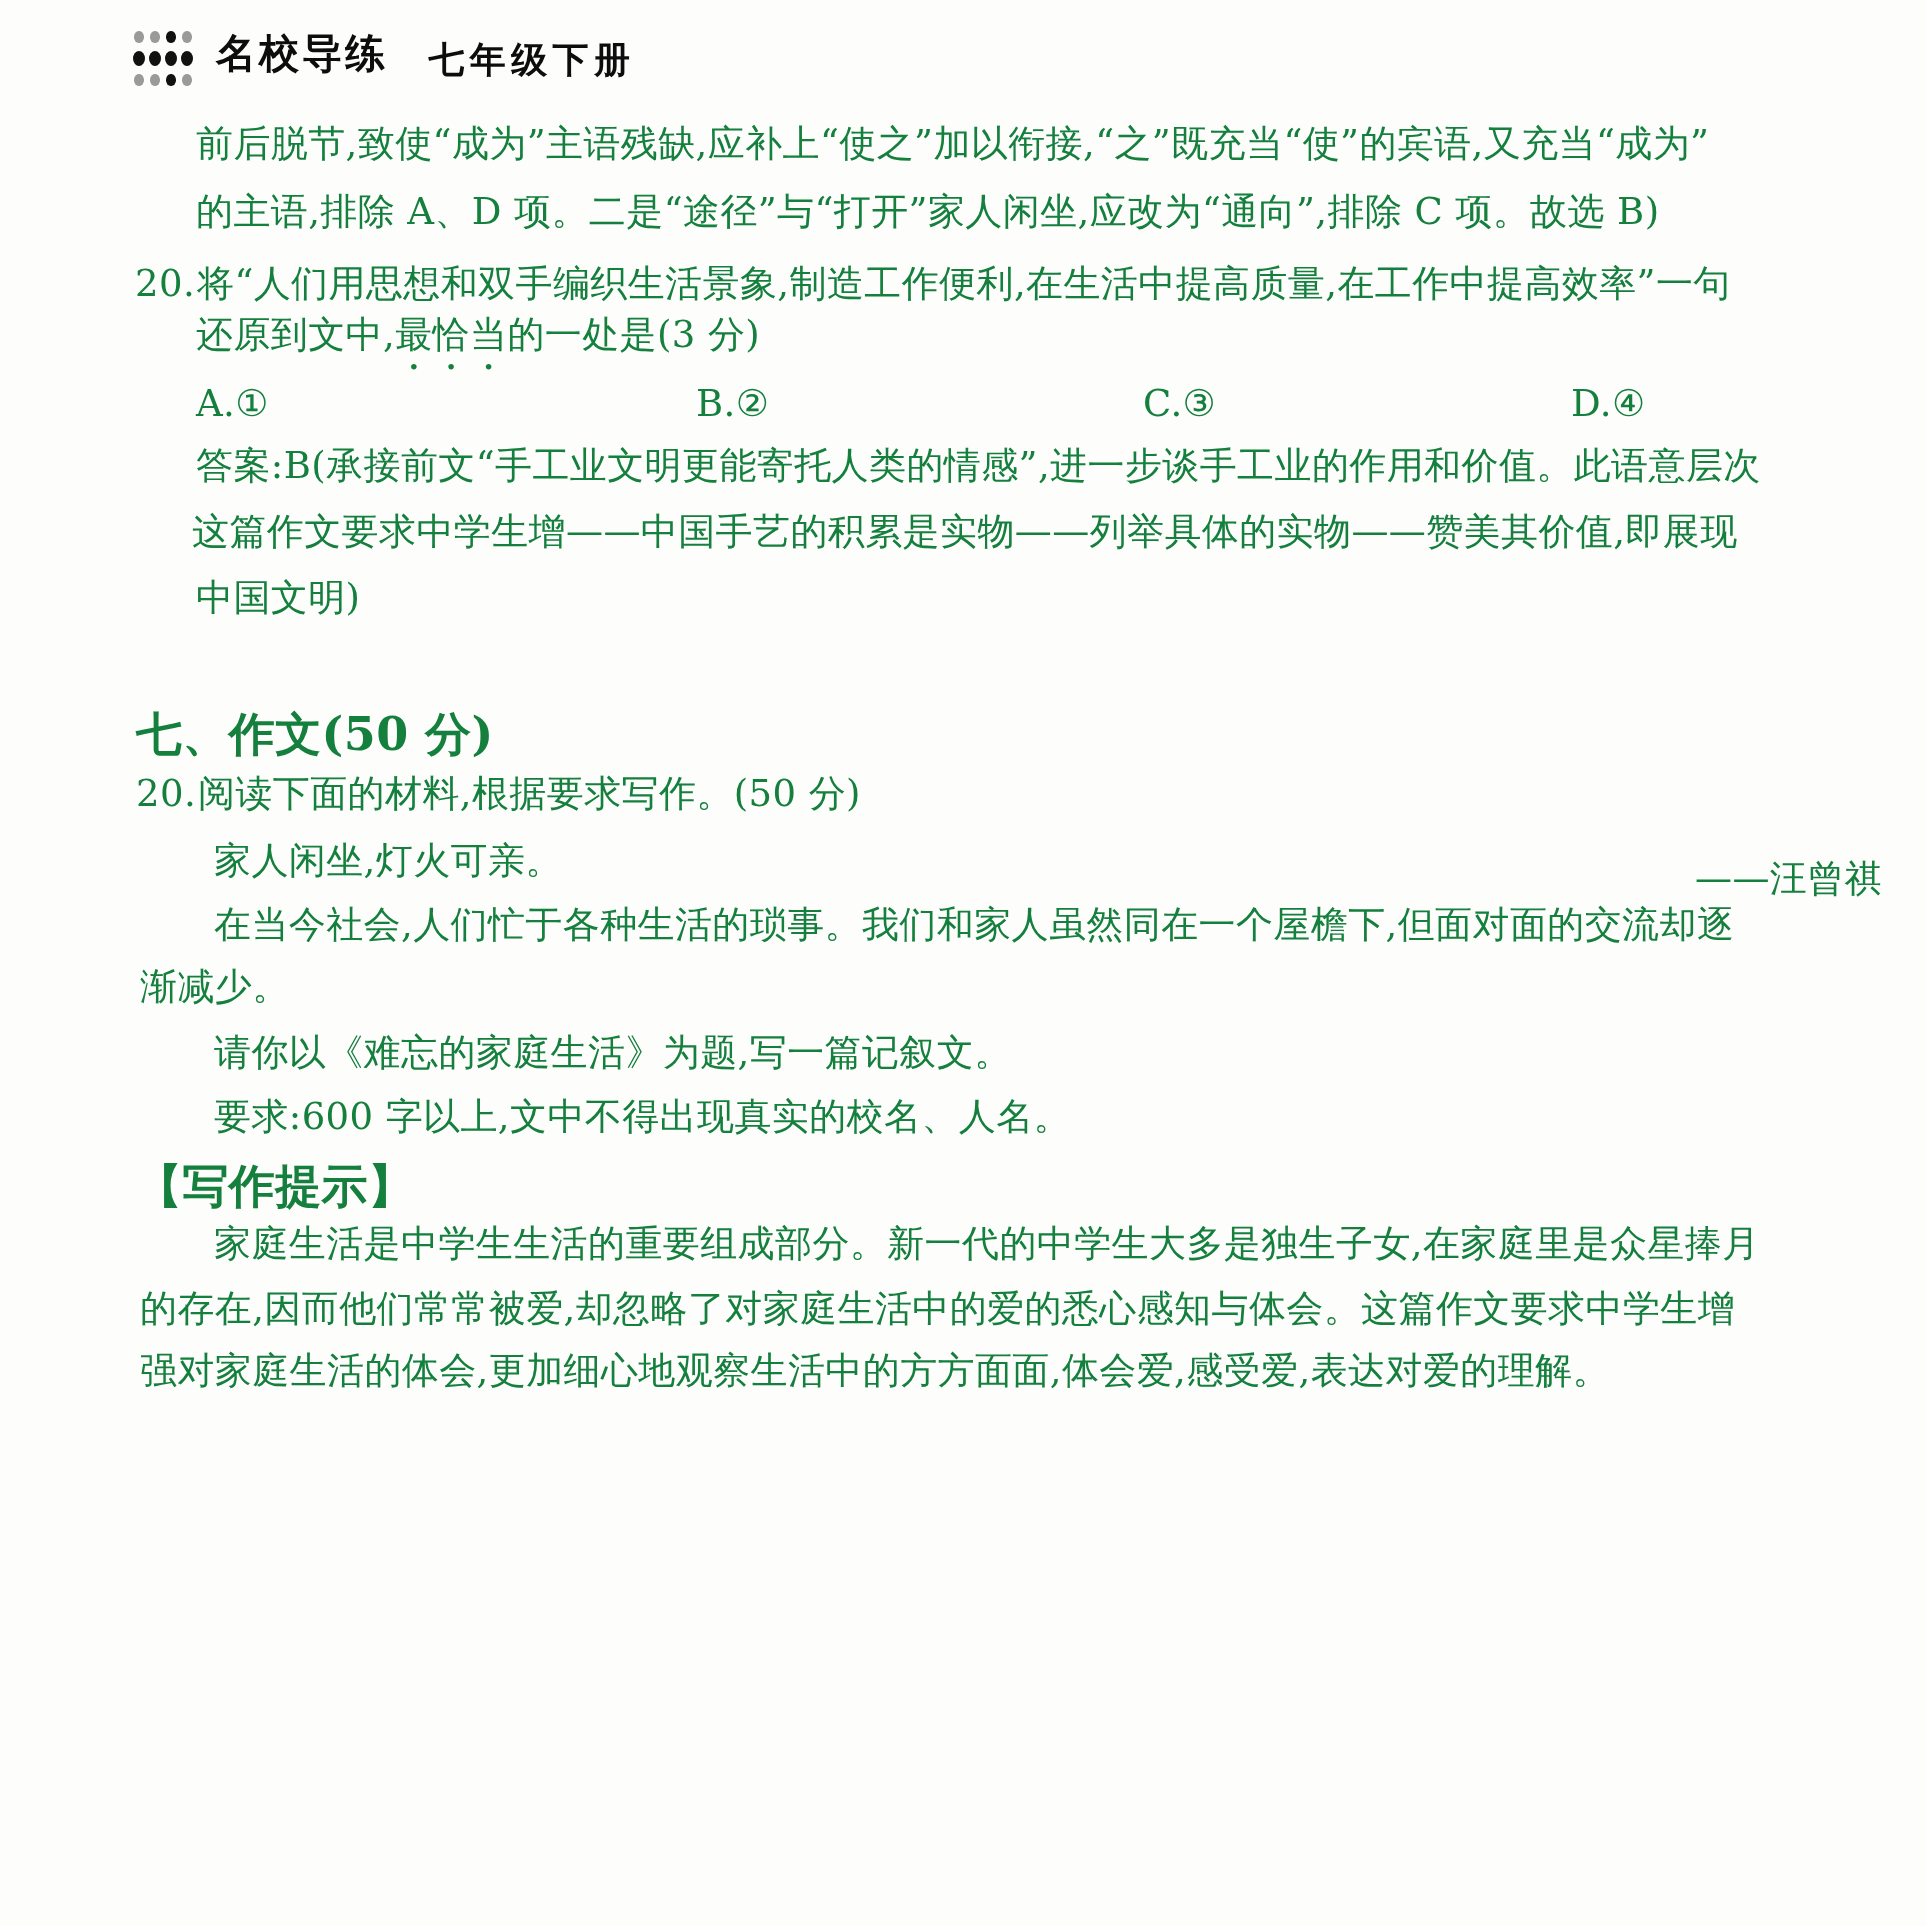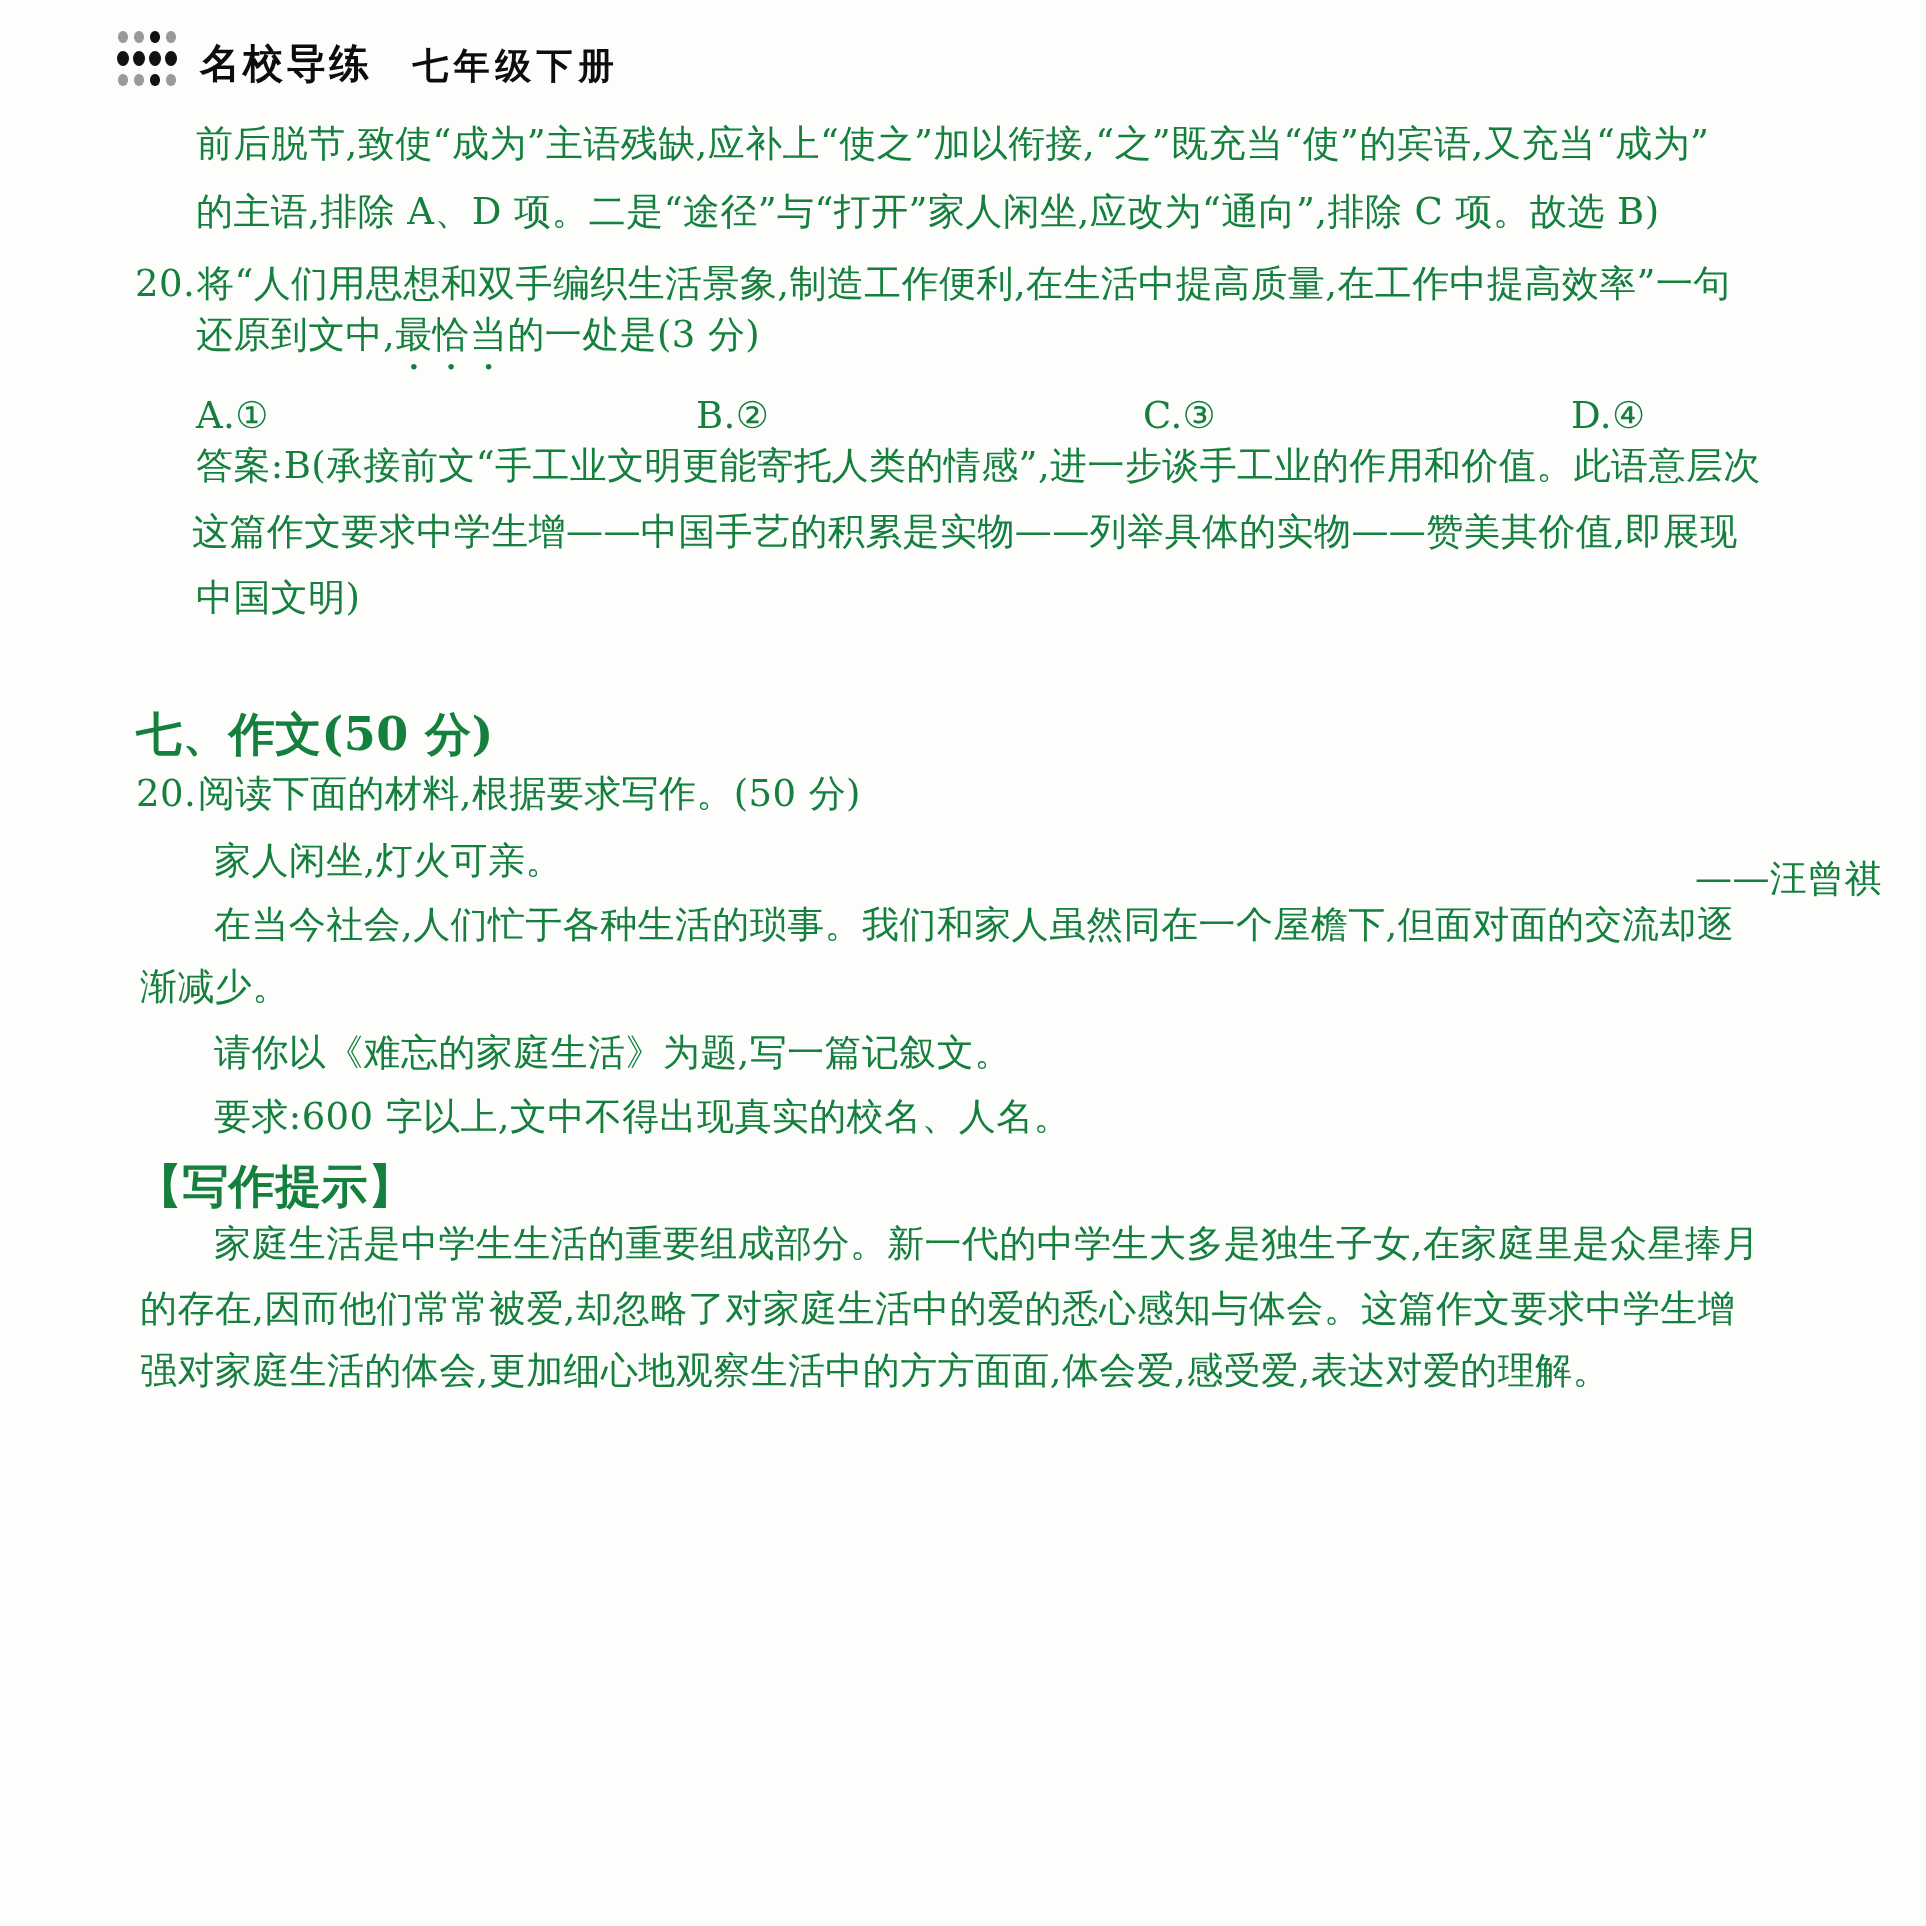--- a/index.html
+++ b/index.html
@@ -23,38 +23,38 @@
   .sec{font-weight:700;font-size:46px;}
   .num{display:inline-block;min-width:62px;}
   .emph{
     -webkit-text-emphasis:filled dot;
     -webkit-text-emphasis-position:under left;
     text-emphasis:filled dot;
     text-emphasis-position:under left;
   }
   
   .header{
-    position:absolute;top:26px;left:115px;
-    display:flex;align-items:flex-end;
+    position:absolute;top:26px;left:131px;
+    display:flex;align-items:flex-start;
     font-family:Liberation Serif, serif;
   }
   .logo{
     display:grid;
     grid-template-columns:repeat(4,16px);
     grid-template-rows:repeat(3,21.6px);
     align-items:center;justify-items:center;
     margin-right:21px;
   }
   .logo .d{width:9.2px;height:11.6px;border-radius:50%;background:#9a9a9a;}
   .logo .d.big{width:12.3px;height:15.4px;background:#111;}
   .logo .d.dark{background:#111;}
   .brand{font-size:40px;font-weight:700;color:#0d0d0d;letter-spacing:3.1px;}
   .volume{font-size:36px;font-weight:700;color:#0d0d0d;margin-left:40px;letter-spacing:5.4px;margin-top:10px;}
   
-  .opt{position:absolute;top:12px;text-align:right;}
+  .opt{position:absolute;top:0;text-align:right;}
 </style>
 </head>
 <body>
 
 <div class="page">
 
   <div class="header">
     <div class="logo">
       <span class="d"></span>
         <span class="d"></span>

